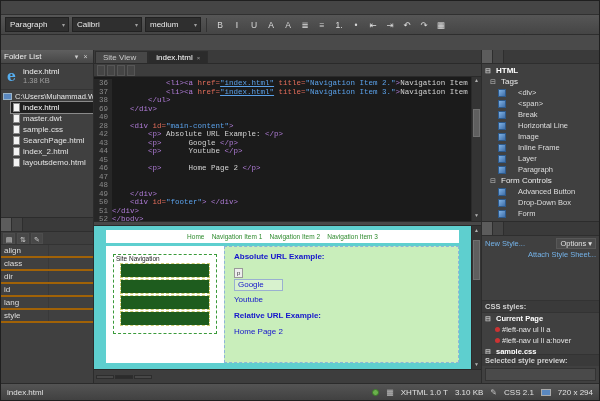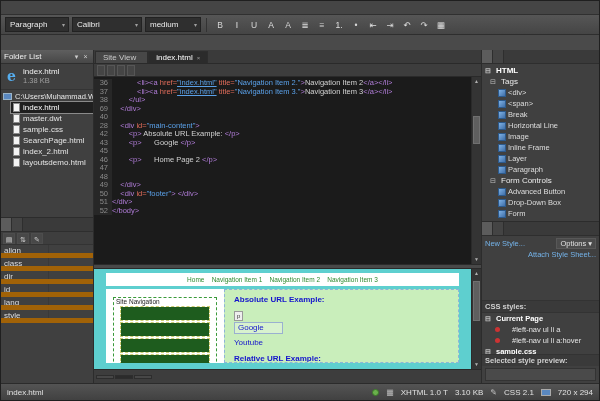--- a/index.html
+++ b/index.html
@@ -57,36 +57,36 @@
   .pc-icon{width:9px;height:7px;border:1px solid #9ab4c8;background:#5a88c0;flex:none;}
   .tree-item{display:flex;align-items:center;gap:3px;padding:1px 2px;margin-left:10px;font-size:8px;color:#e4e4e4;
     white-space:nowrap;overflow:hidden;}
   .tree-item.sel{background:#1f1f1f;outline:1px solid #8a8a8a;color:#fff;}
   .page-icon{width:7px;height:9px;background:#f4f4f4;border:1px solid #8a8a8a;flex:none;}
 
   
   .tag-panel{flex:1;display:flex;flex-direction:column;overflow:hidden;}
   .mini-toolbar{height:13px;display:flex;align-items:center;gap:2px;padding:0 2px;border-bottom:1px solid #333;background:#3e3e3e;flex:none;}
   .mini-btn{width:12px;height:11px;font-size:7px;color:#cfcfcf;text-align:center;line-height:11px;border:1px solid #4d4d4d;background:#484848;}
-  .attr-row{display:flex;height:13px;border-bottom:5px solid #a16207;font-size:8px;flex:none;}
+  .attr-row{display:flex;height:13px;border-bottom:2px solid #a16207;font-size:8px;flex:none;}
   .attr-name{width:52%;padding:1px 3px;color:#dedede;border-right:1px solid #393939;overflow:hidden;}
   .attr-val{flex:1;}
 
   
   .doc-tabs{height:14px;display:flex;background:#3a3a3a;border-bottom:1px solid #2a2a2a;padding-left:1px;flex:none;}
   .doc-tab{display:flex;align-items:center;gap:4px;padding:0 7px;font-size:8px;color:#c9c9c9;background:#474747;
     border:1px solid #2d2d2d;border-bottom:none;margin-top:1px;white-space:nowrap;}
   .doc-tab.active{background:#2b2b2b;color:#fff;}
   .doc-close{font-size:6px;color:#9a9a9a;}
   .breadcrumb{height:13px;display:flex;align-items:center;gap:2px;background:#3d3d3d;border-bottom:1px solid #2a2a2a;padding:0 3px;flex:none;}
   .crumb{font-size:7.5px;color:#dcdcdc;padding:0 3px;border:1px solid #565656;background:#454545;height:11px;line-height:9px;white-space:nowrap;}
 
   
-  .code-pane{height:188px;background:#1b1b1b;position:relative;overflow:hidden;border-bottom:1px solid #2a2a2a;
-    font-family:Liberation Sans, sans-serif;flex:none;}
+  .code-pane{height:145px;background:#1b1b1b;position:relative;overflow:hidden;border-bottom:1px solid #2a2a2a;
+    font-family:Liberation Mono, monospace;flex:none;}
   .code-lines{position:absolute;top:2px;left:0;right:10px;}
   .cl{display:flex;height:8.5px;line-height:8.5px;font-size:7.5px;}
   .ln{width:18px;text-align:right;padding-right:4px;color:#8a8a8a;background:#272727;flex:none;}
   .lc{white-space:pre;}
   .tk-t{color:#b07cd8;}
   .tk-a{color:#e06c5a;text-align:right;}
   .tk-v{color:#5aa0e8;}
   .tk-l{color:#5aa0e8;text-decoration:underline;}
   .tk-x{color:#d2d2d2;}
 
@@ -118,35 +118,35 @@
 
   .view-tabs{height:14px;display:flex;align-items:center;background:#3d3d3d;border-top:1px solid #2a2a2a;padding-left:2px;gap:1px;flex:none;}
   .vtab{padding:1px 8px;font-size:8px;color:#c9c9c9;background:#474747;border:1px solid #2d2d2d;}
   .vtab.active{background:#2b2b2b;color:#fff;}
 
   
   .toolbox-panel{height:172px;border-bottom:1px solid #2c2c2c;display:flex;flex-direction:column;overflow:hidden;}
   .tb-root{display:flex;align-items:center;gap:3px;padding:2px 3px 1px;font-size:8px;color:#fff;font-weight:bold;flex:none;}
   .tb-group{display:flex;align-items:center;gap:3px;padding:1px 3px 1px 8px;font-size:8px;color:#ececec;flex:none;}
   .expander{font-size:7px;color:#bdbdbd;width:8px;flex:none;}
-  .tb-item{display:flex;align-items:center;gap:2px;padding:0 3px 0 16px;height:11px;font-size:7.5px;color:#dedede;white-space:nowrap;overflow:hidden;}
+  .tb-item{display:flex;align-items:center;gap:12px;padding:0 3px 0 16px;height:11px;font-size:7.5px;color:#dedede;white-space:nowrap;overflow:hidden;}
   .tb-icon{width:8px;height:8px;background:linear-gradient(135deg,#7fb2e5,#3f6ea8);border:1px solid #2d5a8c;flex:none;}
 
   
   .styles-panel{flex:1;display:flex;flex-direction:column;overflow:hidden;}
   .sp-toolbar{display:flex;align-items:center;padding:2px 3px 1px;gap:2px;flex:none;}
   .link{color:#74b2e8;font-size:7.5px;white-space:nowrap;}
   .options-btn{margin-left:auto;display:flex;align-items:center;gap:2px;font-size:7.5px;color:#e0e0e0;
     border:1px solid #585858;background:#4b4b4b;padding:0 3px;height:11px;white-space:nowrap;}
   .sp-row2{display:flex;justify-content:flex-end;padding:0 3px 2px;flex:none;}
   .css-label{font-size:7.5px;color:#d0d0d0;padding:1px 3px;border-top:1px solid #333;border-bottom:1px solid #333;
     background:#3a3a3a;font-weight:bold;flex:none;margin-top:39px;}
   .style-list{flex:1;overflow:hidden;}
   .style-group-label{font-size:7.5px;font-weight:bold;color:#fff;padding:1px 3px;display:flex;gap:3px;align-items:center;}
-  .style-item{display:flex;align-items:center;gap:12px;padding:0 3px 0 13px;height:11px;font-size:7.5px;color:#e4e4e4;white-space:nowrap;overflow:hidden;}
+  .style-item{display:flex;align-items:center;gap:2px;padding:0 3px 0 13px;height:11px;font-size:7.5px;color:#e4e4e4;white-space:nowrap;overflow:hidden;}
   .dot{width:5px;height:5px;border-radius:50%;background:#c33;flex:none;}
   .preview-label{font-size:7.5px;color:#d0d0d0;padding:1px 3px;border-top:1px solid #333;background:#3a3a3a;font-weight:bold;flex:none;}
   .preview-box{height:13px;margin:2px 3px;background:#4a4a4a;border:1px solid #333;flex:none;}
 
   
   .statusbar{position:absolute;left:0;right:0;bottom:0;height:17px;background:linear-gradient(#545454,#414141);
     border-top:1px solid #2b2b2b;display:flex;align-items:center;padding:0 6px;font-size:8px;color:#e0e0e0;}
   .sb-left{flex:1;white-space:nowrap;overflow:hidden;}
   .sb-right{display:flex;align-items:center;gap:7px;white-space:nowrap;}
   .sb-icon{font-size:8px;color:#bdbdbd;}
@@ -377,20 +377,24 @@
             </div>
             <div class="cl">
               <span class="ln">42</span>
               <span class="lc"><span class="tk-x">        </span><span class="tk-t">&lt;p&gt;</span><span class="tk-x"> Absolute URL Example: </span><span class="tk-t">&lt;/p&gt;</span></span>
             </div>
             <div class="cl">
               <span class="ln">43</span>
               <span class="lc"><span class="tk-x">        </span><span class="tk-t">&lt;p&gt;</span><span class="tk-x">      Google </span><span class="tk-t">&lt;/p&gt;</span></span>
             </div>
             <div class="cl">
+              <span class="ln">44</span>
+              <span class="lc"><span class="tk-x">        </span><span class="tk-t">&lt;p&gt;</span><span class="tk-x">      Youtube </span><span class="tk-t">&lt;/p&gt;</span></span>
+            </div>
+            <div class="cl">
               <span class="ln">45</span>
             </div>
             <div class="cl">
               <span class="ln">46</span>
               <span class="lc"><span class="tk-x">        </span><span class="tk-t">&lt;p&gt;</span><span class="tk-x">      Home Page 2 </span><span class="tk-t">&lt;/p&gt;</span></span>
             </div>
             <div class="cl">
               <span class="ln">47</span>
               <span class="lc"></span>
             </div>

